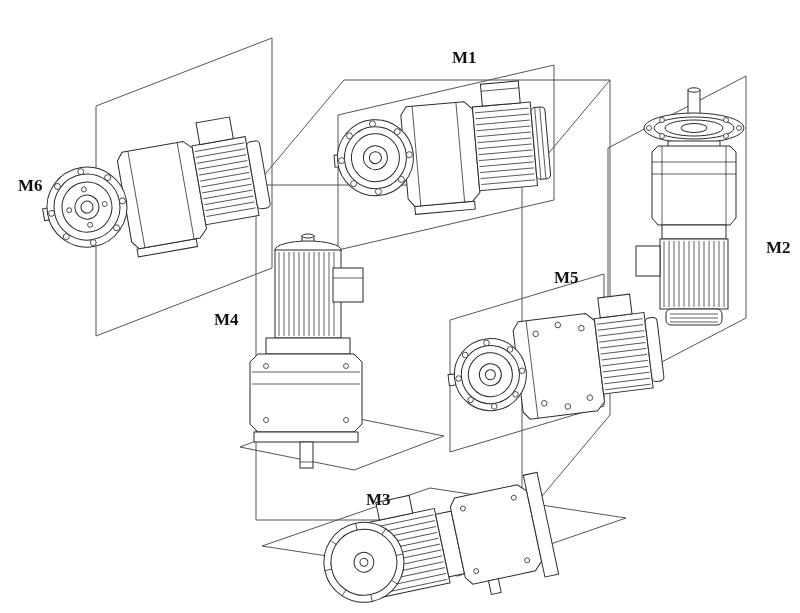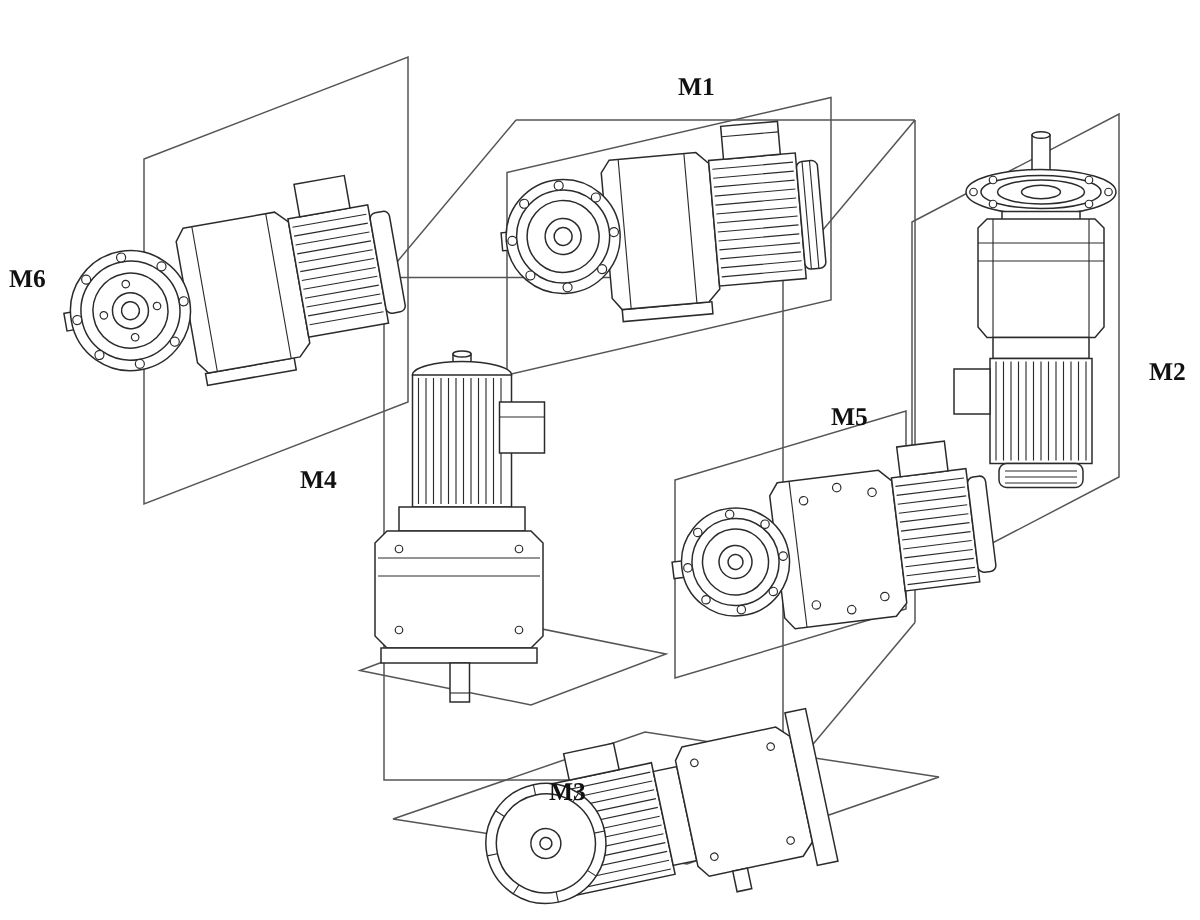--- a/index.html
+++ b/index.html
@@ -188,18 +188,18 @@
     <circle class="ring" cx="362" cy="544" r="33"></circle>
     <path class="ln" d="M395 544H402M385.3 567.3L390.3 572.3M362 577V584M338.7 567.3L333.7 572.3M329 544H322M338.7 520.7L333.7 515.7M362 511V504M385.3 520.7L390.3 515.7"></path>
     <circle class="ring" cx="362" cy="544" r="10"></circle>
     <circle class="ring" cx="362" cy="544" r="4"></circle>
   </g>
 
 </svg>
 
 <div class="lbl" style="left:452px;top:48px">M1</div>
 <div class="lbl" style="left:766px;top:238px">M2</div>
-<div class="lbl" style="left:366px;top:518px">M3</div>
-<div class="lbl" style="left:200px;top:310px">M4</div>
+<div class="lbl" style="left:366px;top:490px">M3</div>
+<div class="lbl" style="left:214px;top:310px">M4</div>
 <div class="lbl" style="left:554px;top:268px">M5</div>
-<div class="lbl" style="left:6px;top:176px">M6</div>
+<div class="lbl" style="left:18px;top:176px">M6</div>
 
 </div>
 
 </body></html>

